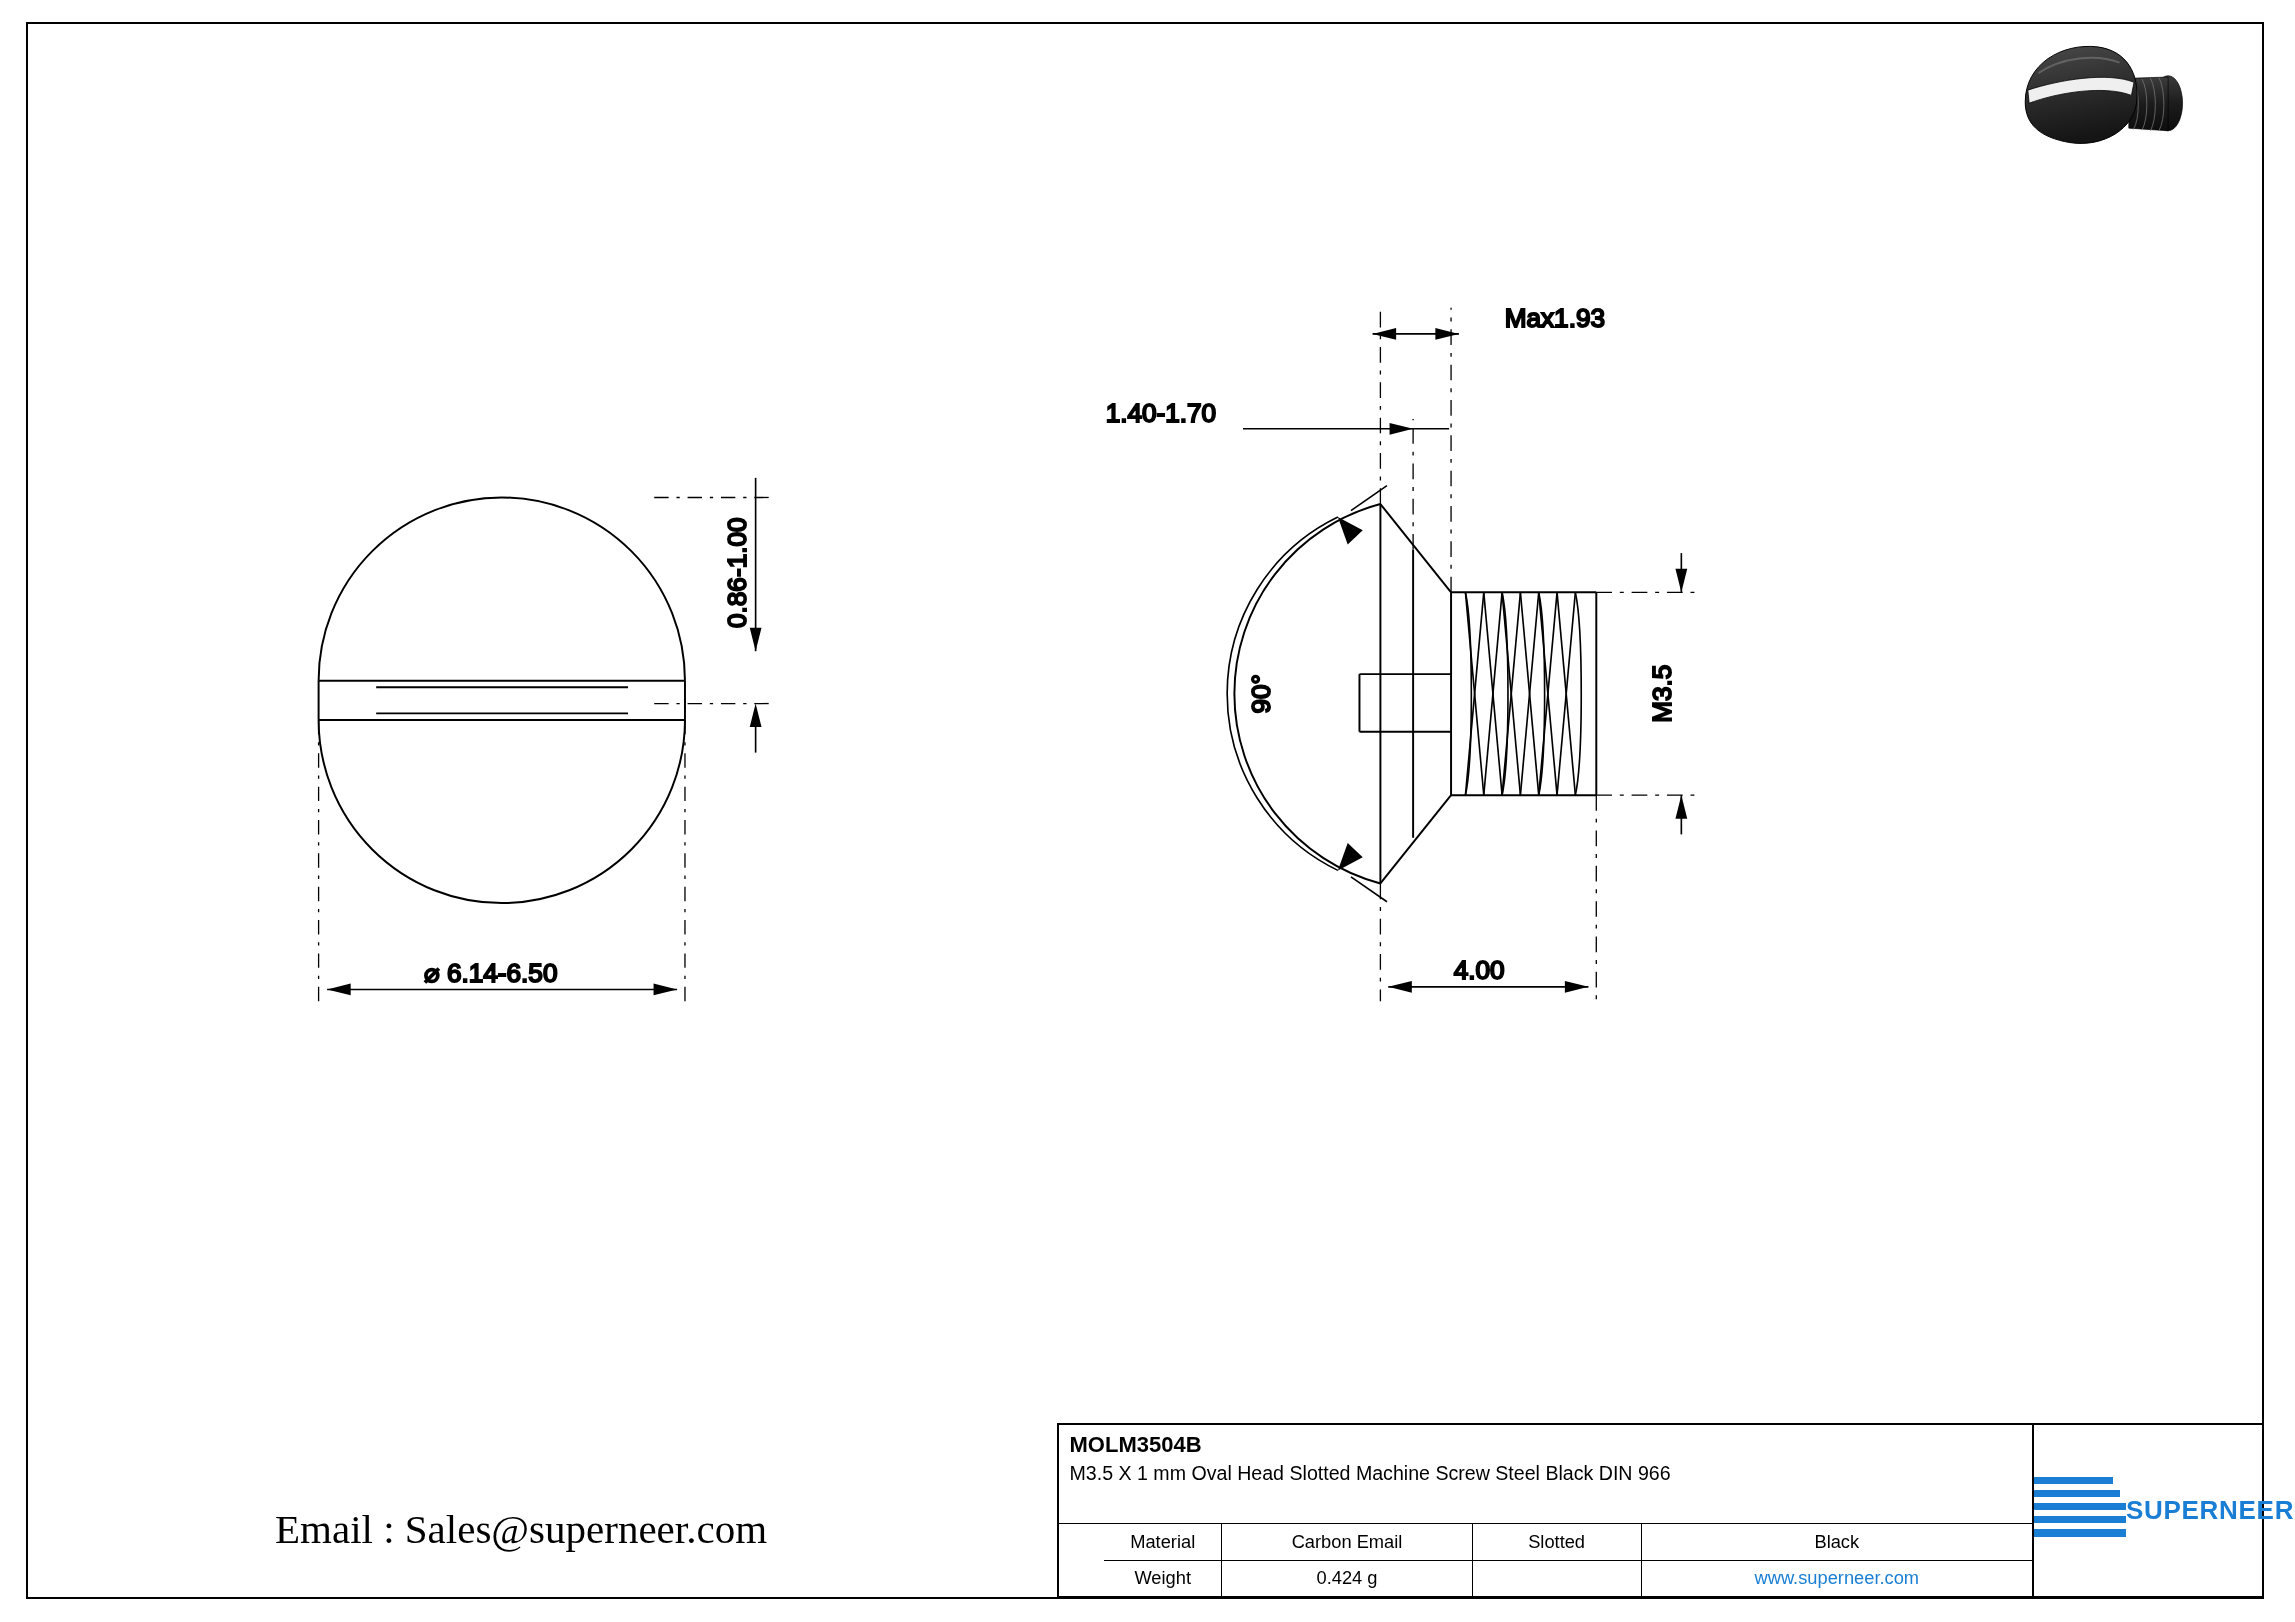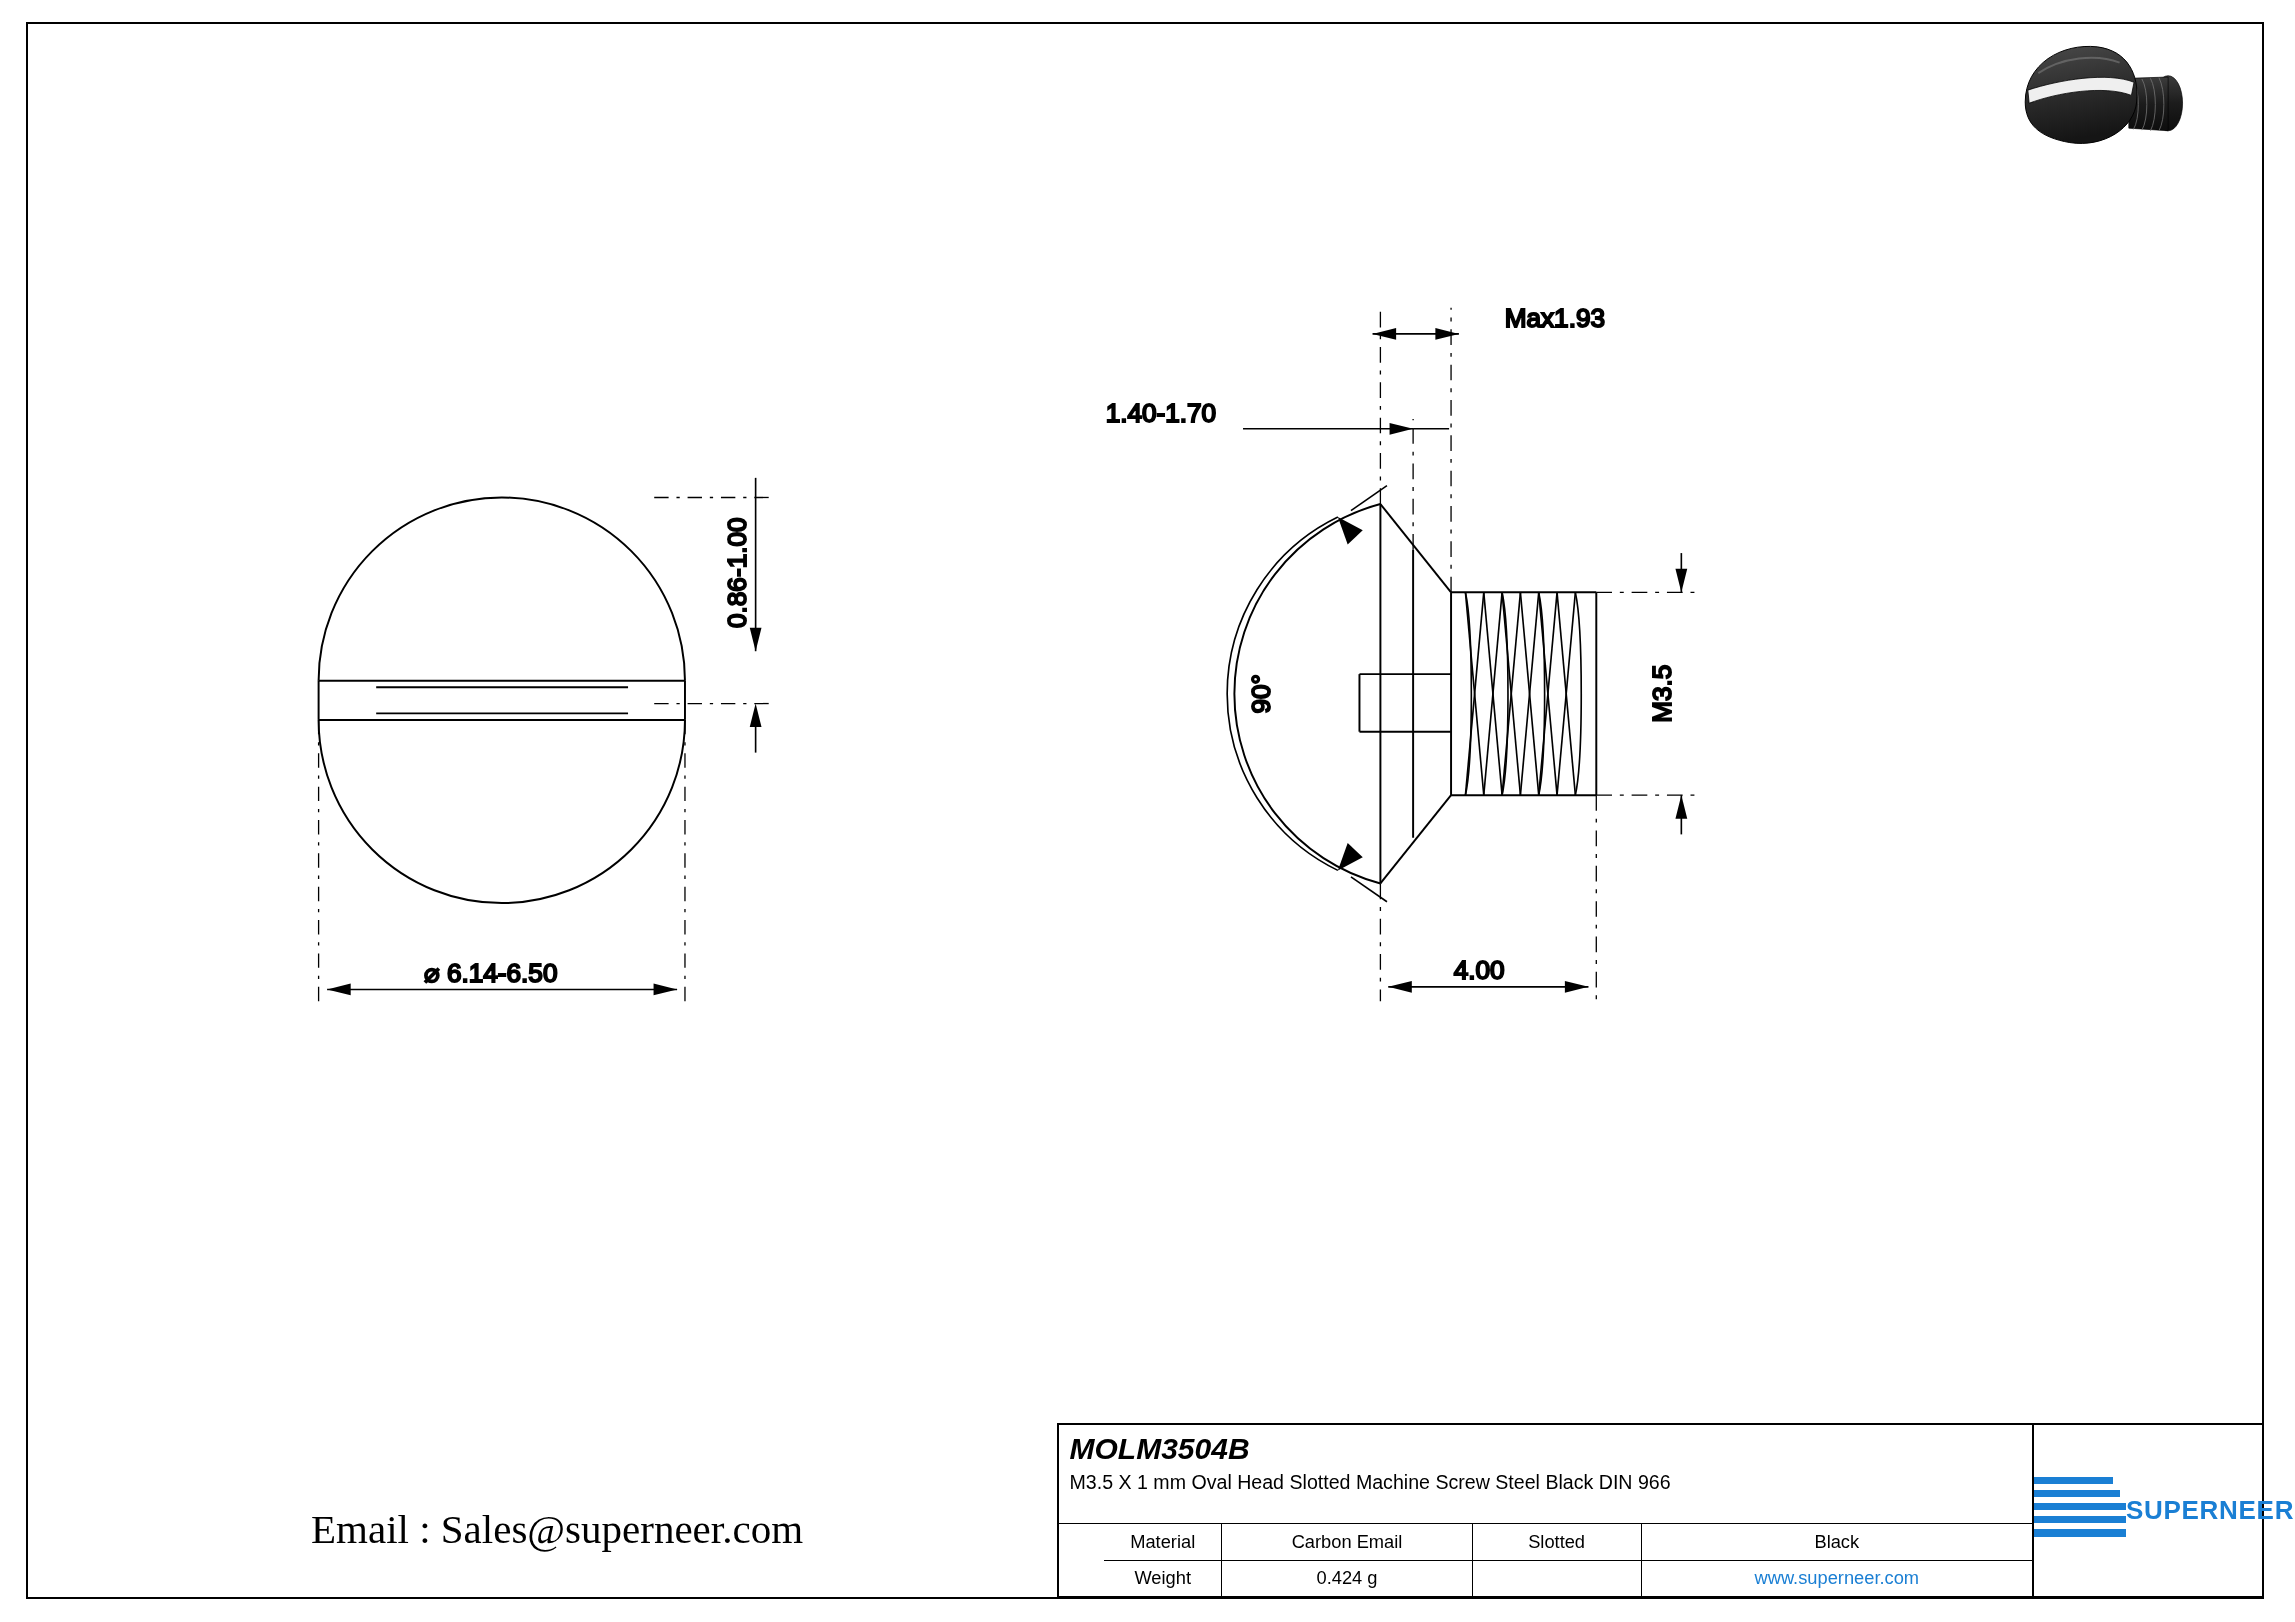--- a/index.html
+++ b/index.html
@@ -40,21 +40,20 @@
     fill: #000000;
   }
   .email {
     position: absolute;
     left: 275px;
     top: 1505px;
     font-size: 41px;
     font-family: "Liberation Serif", serif;
     color: #000000;
     white-space: nowrap;
-    margin-left: 36px;
   }
   
   #titleblock {
     position: absolute;
     left: 1057px;
     top: 1423px;
     width: 1207px;
     height: 175px;
     border: 2px solid #000000;
     box-sizing: border-box;
@@ -66,25 +65,24 @@
     box-sizing: border-box;
     display: flex;
     flex-direction: column;
   }
   #tb-top {
     flex: 0 0 98px;
     padding: 7.9px 0 0 10.5px;
     box-sizing: border-box;
   }
   .part-number {
-    font-size: 30px;
+    font-size: 22px;
     font-weight: bold;
     color: #000000;
     line-height: 1.05;
-    font-style: italic;
   }
   .part-desc {
     font-size: 19.6px;
     color: #000000;
     line-height: 1.25;
     margin-top: 5.2px;
     max-width: 936px;
   }
   #tb-rows {
     flex: 1 1 auto;

